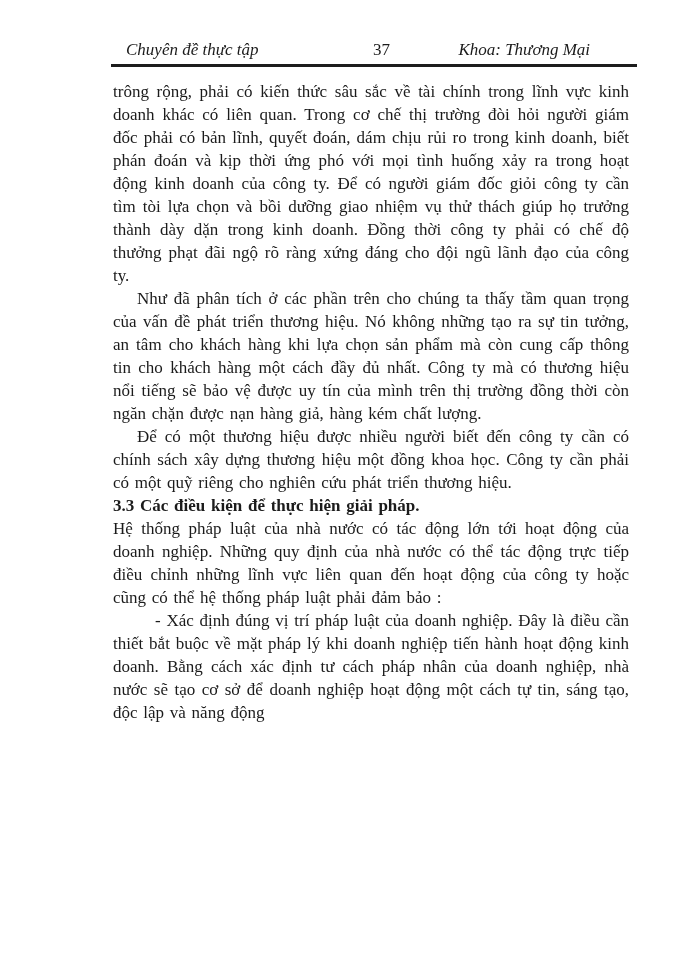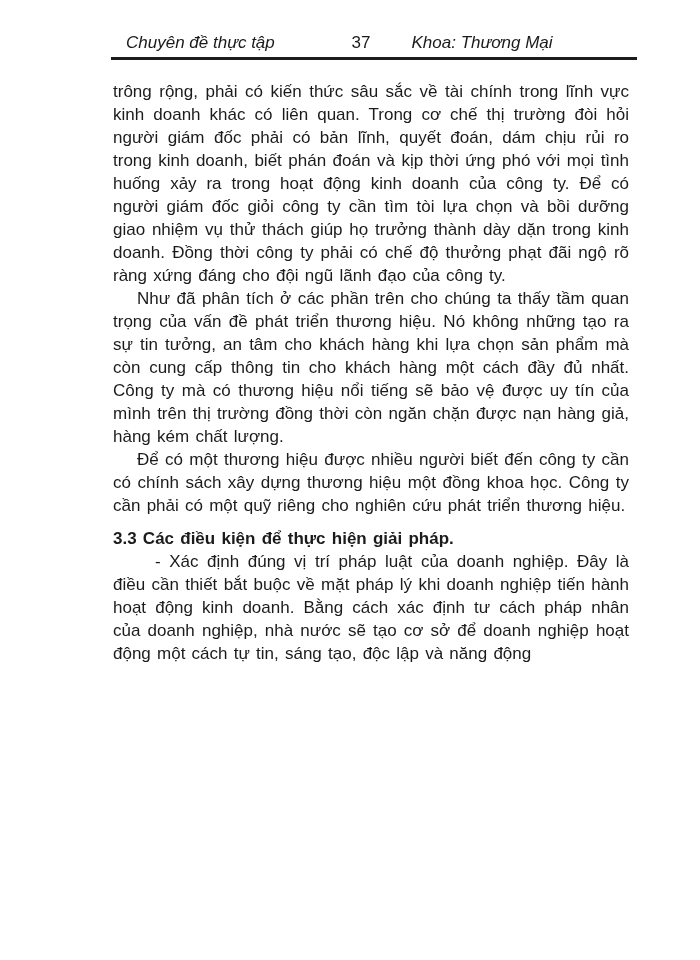--- a/index.html
+++ b/index.html
@@ -6,21 +6,21 @@
     margin: 0;
     padding: 0;
     background: #ffffff;
   }
   .page {
     position: relative;
     width: 700px;
     height: 792px;
     background: #ffffff;
     color: #1b1b1b;
-    font-family: Liberation Sans, sans-serif;
+    font-family: Liberation Serif, serif;
     overflow: hidden;
   }
   
   .header {
     position: absolute;
     left: 111px;
     top: 33px;
     width: 526px;
     display: flex;
     align-items: flex-end;
@@ -29,44 +29,45 @@
     font-size: 17px;
   }
   .header .h-left {
     flex: 1;
     text-align: left;
     padding-left: 15px;
     font-style: italic;
   }
   .header .h-center {
     width: 60px;
-    text-align: left;
+    text-align: center;
     font-style: normal;
   }
   .header .h-right {
     flex: 1;
-    text-align: left;
+    text-align: center;
     font-style: italic;
+    margin-top: 7px;
   }
   
   .content {
     position: absolute;
     left: 113px;
     top: 80px;
     width: 516px;
     font-size: 17px;
     line-height: 23px;
     text-align: justify;
     word-spacing: 1.5px;
   }
   .content p { margin: 0; }
   .content p.indent { text-indent: 24px; }
   .content p.indent-lg { text-indent: 42px; }
   .content p.h-bi { font-weight: bold; font-style: italic; }
-  .content p.h-b { font-weight: bold; margin-top: 10px; }
+  .content p.h-b { font-weight: bold; }
   
   .footer {
     position: absolute;
     left: 100px;
     top: 890px;
     width: 537px;
     border-top: 3px solid #1c1c1c;
     padding-top: 5px;
     display: flex;
     justify-content: space-between;
@@ -85,20 +86,21 @@
     <span class="h-left">Chuyên đề thực tập</span>
     <span class="h-center">37</span>
     <span class="h-right">Khoa: Thương Mại</span>
   </div>
 
   <div class="content">
     <p>trông rộng, phải có kiến thức sâu sắc về tài chính trong lĩnh vực kinh doanh khác có liên quan. Trong cơ chế thị trường đòi hỏi người giám đốc phải có bản lĩnh, quyết đoán, dám chịu rủi ro trong kinh doanh, biết phán đoán và kịp thời ứng phó với mọi tình huống xảy ra trong hoạt động kinh doanh của công ty. Để có người giám đốc giỏi công ty cần tìm tòi lựa chọn và bồi dưỡng giao nhiệm vụ thử thách giúp họ trưởng thành dày dặn trong kinh doanh. Đồng thời công ty phải có chế độ thưởng phạt đãi ngộ rõ ràng xứng đáng cho đội ngũ lãnh đạo của công ty.</p>
     <p class="indent">Như đã phân tích ở các phần trên cho chúng ta thấy tầm quan trọng của vấn đề phát triển thương hiệu. Nó không những tạo ra sự tin tưởng, an tâm cho khách hàng khi lựa chọn sản phẩm mà còn cung cấp thông tin cho khách hàng một cách đầy đủ nhất. Công ty mà có thương hiệu nổi tiếng sẽ bảo vệ được uy tín của mình trên thị trường đồng thời còn ngăn chặn được nạn hàng giả, hàng kém chất lượng.</p>
     <p class="indent">Để có một thương hiệu được nhiều người biết đến công ty cần có chính sách xây dựng thương hiệu một đồng khoa học. Công ty cần phải có một quỹ riêng cho nghiên cứu phát triển thương hiệu.</p>
     <p class="h-b">3.3 Các điều kiện để thực hiện giải pháp.</p>
+    <p>Hệ thống pháp luật của nhà nước có tác động lớn tới hoạt động của doanh nghiệp. Những quy định của nhà nước có thể tác động trực tiếp điều chỉnh những lĩnh vực liên quan đến hoạt động của công ty hoặc cũng có thể hệ thống pháp luật phải đảm bảo :</p>
     <p class="indent-lg">- Xác định đúng vị trí pháp luật của doanh nghiệp. Đây là điều cần thiết bắt buộc về mặt pháp lý khi doanh nghiệp tiến hành hoạt động kinh doanh. Bằng cách xác định tư cách pháp nhân của doanh nghiệp, nhà nước sẽ tạo cơ sở để doanh nghiệp hoạt động một cách tự tin, sáng tạo, độc lập và năng động</p>
   </div>
 
   <div class="footer">
     <span class="f-left">Lý văn Những</span>
     <span class="f-right">Lớp: Những Mại_ KV16</span>
   </div>
 
 </div>
 

